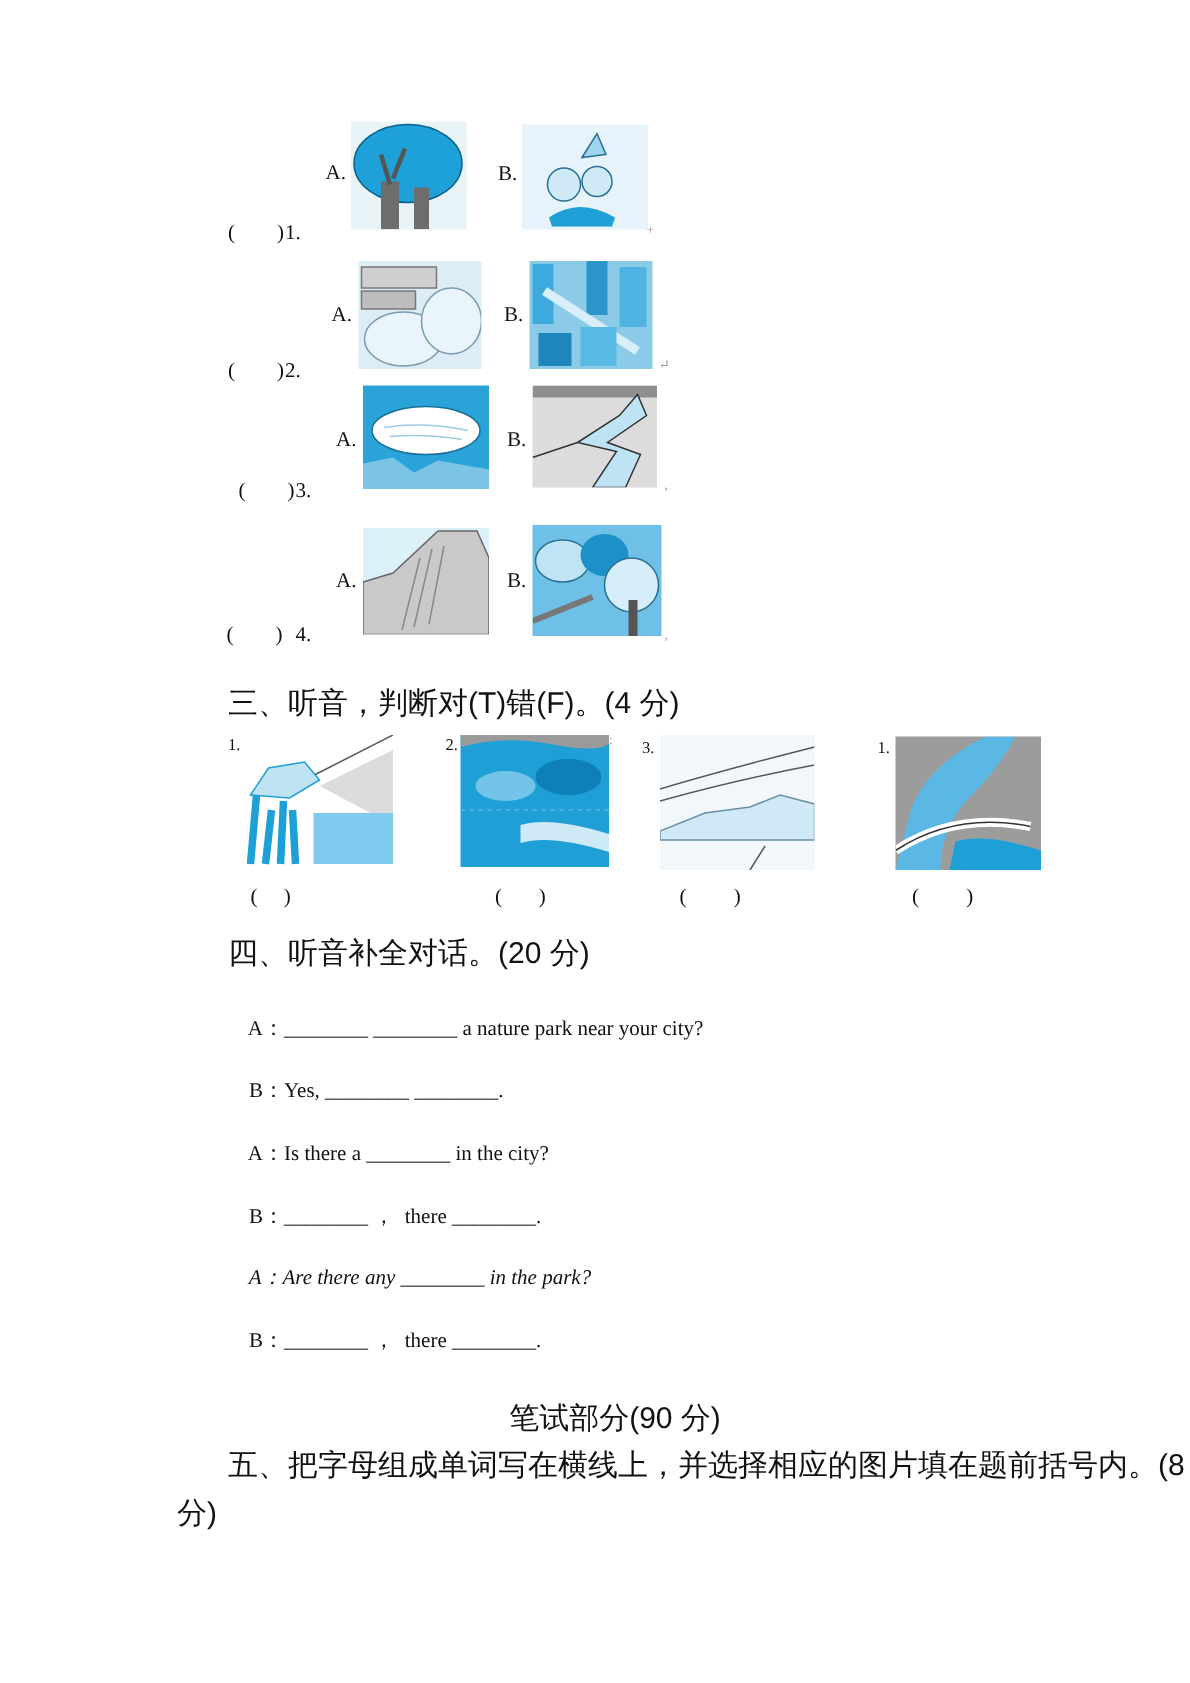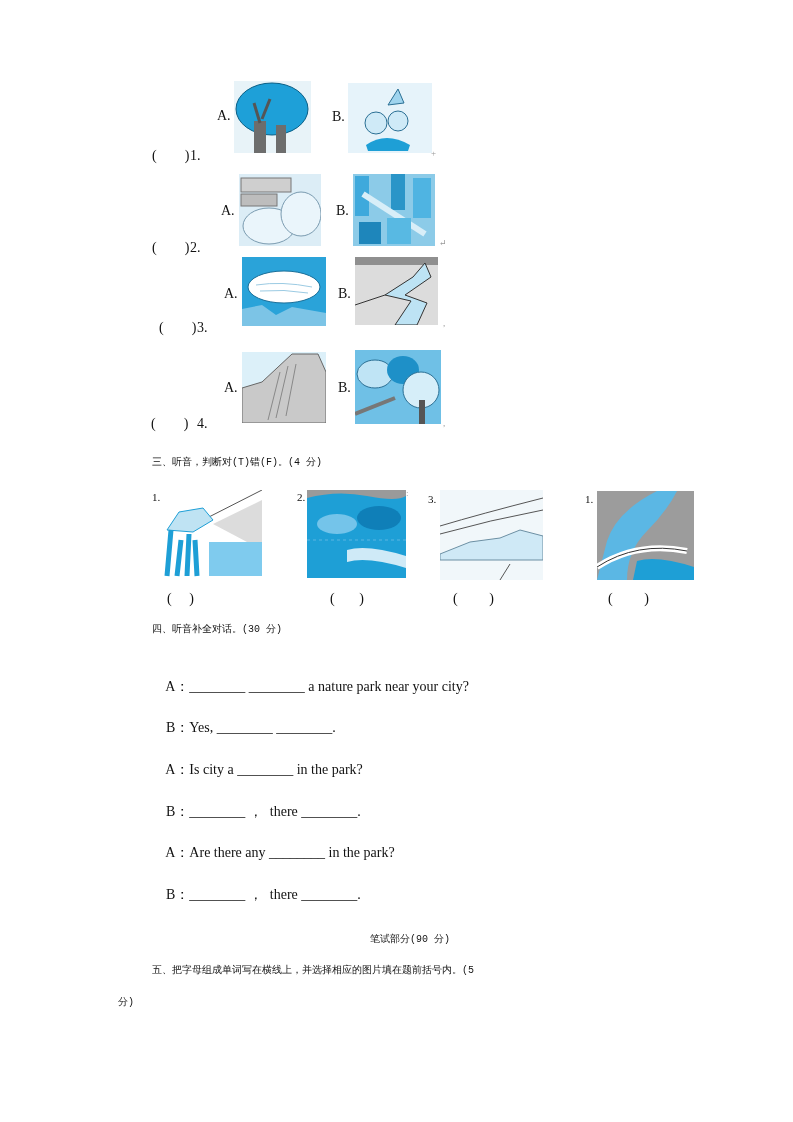--- a/index.html
+++ b/index.html
@@ -1,20 +1,20 @@
 <!DOCTYPE html>
 <html><head>
 <meta charset="utf-8">
 <style>
   html,body{margin:0;padding:0;background:#ffffff;}
   body{width:793px;height:1122px;position:relative;overflow:hidden;
        font-family:"Liberation Serif","DejaVu Serif",serif;color:#111;}
   .abs{position:absolute;}
   .txt{font-size:14px;line-height:16px;white-space:pre;}
-  .cjk{font-family:Liberation Mono, monospace;font-size:10px;}
+  .cjk{font-family:Liberation Sans, sans-serif;font-size:20px;}
   .optlabel{font-size:14px;}
   .pic{position:absolute;overflow:hidden;}
   .mark{font-size:9px;color:#999;}
   svg{display:block;}
 </style>
 </head>
 <body>
 
 <div>
 
@@ -159,39 +159,39 @@
       <path d="M60 0 Q20 20 10 50 L0 89 L30 89 Q30 60 50 40 Q70 20 80 0 Z" fill="#5bb7e4"></path>
       <path d="M0 76 Q40 50 90 60" stroke="#ffffff" stroke-width="6" fill="none"></path>
       <path d="M0 76 Q40 50 90 60" stroke="#333" stroke-width="1" fill="none"></path>
       <path d="M40 70 Q60 64 97 76 L97 89 L36 89 Z" fill="#1e9fd6"></path>
     </svg>
   </div>
   <span class="abs txt" style="left:608px;top:591px;">(         )</span>
 </div>
 
 <div>
-  <div class="abs cjk" style="left:152px;top:622px;">四、听音补全对话。(30 分)</div>
+  <div class="abs cjk" style="left:152px;top:622px;">四、听音补全对话。(20 分)</div>
 
   <div class="abs txt" style="left:152px;top:663px;text-align:center;">
     <span>A：</span><span>________ ________ a nature park near your city?</span>
   </div>
   <div class="abs txt" style="left:152px;top:704px;">
     <span>B：</span><span>Yes, ________ ________.</span>
   </div>
   <div class="abs txt" style="left:152px;top:746px;">
-    <span>A：</span><span>Is city a ________ in the park?</span>
+    <span>A：</span><span>Is there a ________ in the city?</span>
   </div>
   <div class="abs txt" style="left:152px;top:788px;">
     <span>B：</span><span>________ ，  there ________.</span>
   </div>
-  <div class="abs txt" style="left:152px;top:829px;">
+  <div class="abs txt" style="left:152px;top:829px;font-style:italic;">
     <span>A：</span><span>Are there any ________ in the park?</span>
   </div>
   <div class="abs txt" style="left:152px;top:871px;">
     <span>B：</span><span>________ ，  there ________.</span>
   </div>
 </div>
 
 <div>
   <div class="abs cjk" style="left:330px;top:932px;width:160px;text-align:center;">笔试部分(90 分)</div>
-  <div class="abs cjk" style="left:152px;top:963px;white-space:pre;">五、把字母组成单词写在横线上，并选择相应的图片填在题前括号内。(5</div>
+  <div class="abs cjk" style="left:152px;top:963px;white-space:pre;">五、把字母组成单词写在横线上，并选择相应的图片填在题前括号内。(8</div>
   <div class="abs cjk" style="left:118px;top:995px;">分)</div>
 </div>
 
 </body></html>

